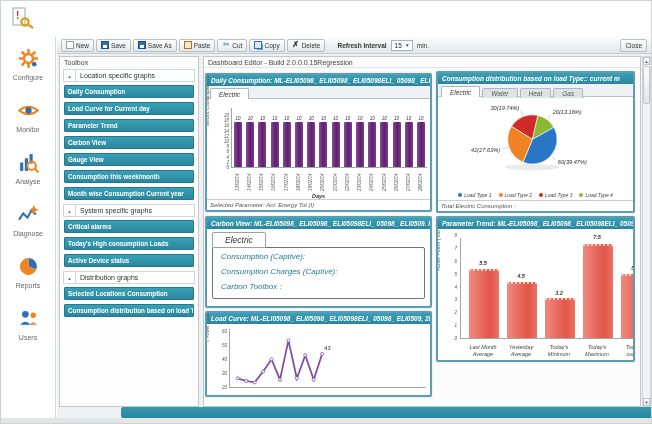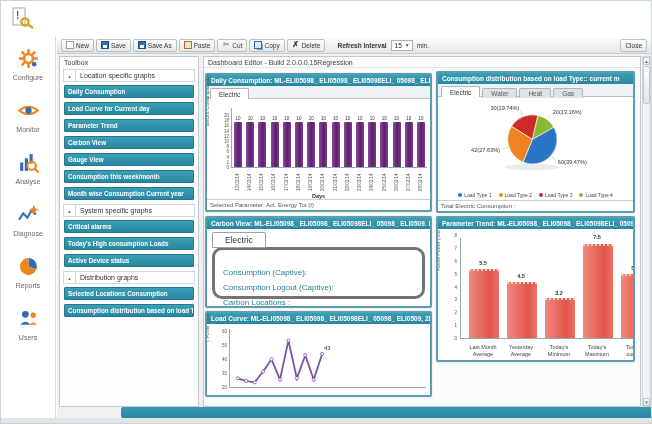--- a/index.html
+++ b/index.html
@@ -44,21 +44,21 @@
   
   .workspace{flex:1;position:relative;}
   .toolbox{position:absolute;left:2px;top:2px;width:140px;bottom:11px;background:#fdfdfd;border:1px solid #c2c8cb;overflow:hidden;}
   .pane-title{font-size:7px;color:#444;padding:2px 4px 1px 4px;}
   .acc-header{margin:2px 3px 3px 3px;background:#fff;border:1px solid #ccd8dd;height:13px;display:flex;align-items:center;font-size:7px;color:#333;cursor:pointer;}
   .acc-arrow{width:12px;height:13px;border-right:1px solid #ccd8dd;display:flex;align-items:center;justify-content:center;font-size:5px;color:#667;}
   .acc-title{padding-left:4px;}
   .tool-item{margin:0 4px 4px 4px;background:linear-gradient(#39a0b5,#2a87a0);color:#fff;font-size:6.3px;font-weight:bold;padding:2px 3px;border:1px solid #25788c;border-radius:1px;cursor:pointer;white-space:nowrap;overflow:hidden;}
 
   .editor{position:absolute;left:146px;top:2px;right:10px;bottom:11px;background:#fcfcfc;border:1px solid #c2c8cb;overflow:hidden;}
-  .canvas{position:absolute;left:0;top:13px;right:0;bottom:0;}
+  .canvas{position:absolute;left:0;top:13px;right:0;bottom:0;font-style:italic;}
 
   
   .panel{position:absolute;background:#fff;border:2px solid #5c9db2;border-radius:2px;overflow:hidden;box-shadow:0 0 2px rgba(0,0,0,.15);}
   .panel-head{height:11px;background:linear-gradient(#3ba0b5,#2a86a0);color:#fff;font-size:6.5px;font-weight:bold;line-height:11px;padding:0 4px;white-space:nowrap;overflow:hidden;}
   .tabs-row{height:13px;display:flex;align-items:flex-end;padding-left:3px;border-bottom:1px solid #b9c2c6;background:#eef2f4;}
   .tab{background:#fff;border:1px solid #aeb6ba;border-bottom:none;border-radius:2px 2px 0 0;font-size:6.5px;color:#333;padding:1.5px 8px;margin-right:2px;cursor:pointer;position:relative;top:1px;}
   .tab.inactive{background:#dde4e7;color:#555;top:2px;padding:1px 8px;}
   .panel-foot{position:absolute;left:0;right:0;bottom:0;height:11px;border-top:1px solid #c9cfd2;font-size:6px;color:#555;padding:2px 3px;background:#fff;white-space:nowrap;overflow:hidden;}
 
   
@@ -71,21 +71,21 @@
   .pbar{width:8px;background:linear-gradient(90deg,#8a4b9b,#5e1f6e 55%,#7c3a8d);border-radius:1px 1px 0 0;}
   .xdate{writing-mode:vertical-rl;transform:rotate(180deg);font-size:4.5px;color:#555;height:100%;display:flex;align-items:center;}
   .xaxis-title{position:absolute;font-size:5.5px;font-weight:bold;color:#333;}
   .tbar{position:absolute;bottom:0;background:linear-gradient(90deg,#f0897e,#e25649 70%,#ea7165);border-radius:1px 1px 0 0;border-top:2px dotted #f6c9c4;}
   .tbar-val{position:absolute;font-size:5.5px;font-weight:bold;color:#333;text-align:center;}
   .tcat{position:absolute;font-size:5.5px;color:#444;text-align:center;line-height:6.5px;}
   .legend-row{position:absolute;left:0;right:0;display:flex;justify-content:center;gap:7px;align-items:center;}
   .leg-item{display:flex;align-items:center;gap:2px;font-size:5px;color:#444;}
   .leg-dot{width:4px;height:4px;border-radius:50%;}
   .carbon-tab{display:inline-block;background:#fff;border:1px solid #9aa2a6;border-radius:2px 2px 0 0;font-size:8.5px;color:#333;padding:2px 12px;margin:2px 0 0 5px;position:relative;z-index:2;}
-  .carbon-box{margin:-1px 5px 0 5px;border:3px solid #737373;border-radius:10px;padding:18px 0 0 8px;position:relative;z-index:1;}
+  .carbon-box{margin:-1px 5px 0 5px;border:1px solid #737373;border-radius:2px;padding:4px 0 0 8px;position:relative;z-index:1;}
   .carbon-line{font-size:8px;color:#267e96;margin-bottom:6px;}
 
   
   .vscroll{position:absolute;right:0;top:2px;width:9px;bottom:11px;background:#f1f3f4;border:1px solid #d3d8da;}
   .hscroll{position:absolute;left:146px;right:10px;bottom:1px;height:9px;background:#f1f3f4;border:1px solid #d3d8da;}
   .sb-btn{position:absolute;background:linear-gradient(#fff,#e4e8ea);border:1px solid #bfc5c8;color:#667;display:flex;align-items:center;justify-content:center;font-size:4.5px;cursor:pointer;}
   .sb-thumb{position:absolute;background:linear-gradient(#fff,#dfe4e6);border:1px solid #bfc5c8;border-radius:2px;cursor:pointer;}
 
   
   .footer-strip{position:absolute;left:120px;right:0;bottom:5px;height:11px;background:linear-gradient(#3599ae,#2a86a0);border-radius:2px 0 0 2px;}
@@ -428,22 +428,22 @@
                 </div>
               </div>
             <div class="panel-foot">Total Electric Consumption :</div>
           </div>
 
           <div class="panel" style="left:1px;top:146px;width:227px;height:92px;">
             <div class="panel-head">Carbon View: ML-ELI05098_ ELI05098_ ELI05098ELI_ 05098_ ELI0509. February 2014</div>
             <div class="carbon-tab">Electric</div>
             <div class="carbon-box" style="height:52px;">
               <div class="carbon-line">Consumption (Captive):</div>
-              <div class="carbon-line">Consumption Logout (Captive):</div>
-              <div class="carbon-line">Carbon Locations :</div>
+              <div class="carbon-line">Consumption Charges (Captive):</div>
+              <div class="carbon-line">Carbon Toolbox :</div>
             </div>
           </div>
 
           <div class="panel" style="left:232px;top:146px;width:199px;height:146px;">
             <div class="panel-head">Parameter Trend: ML-ELI05098_ ELI05098_ ELI05098ELI_ 05098_ E</div>
             <div id="trend-chart" class="chart-wrap" style="top:12px;bottom:1px;overflow:hidden;">
                 <div class="ylab" style="font-size: 5px;">Active Power (Total) MW</div>
                 <div class="plot" style="inset: 8px 0px 20px 22px; overflow: hidden;">
                   <div class="tbar" style="left: 8px; width: 30px; height: 68.75%;"></div>
                   <div class="tbar" style="left: 46px; width: 30px; height: 56.25%;"></div>

